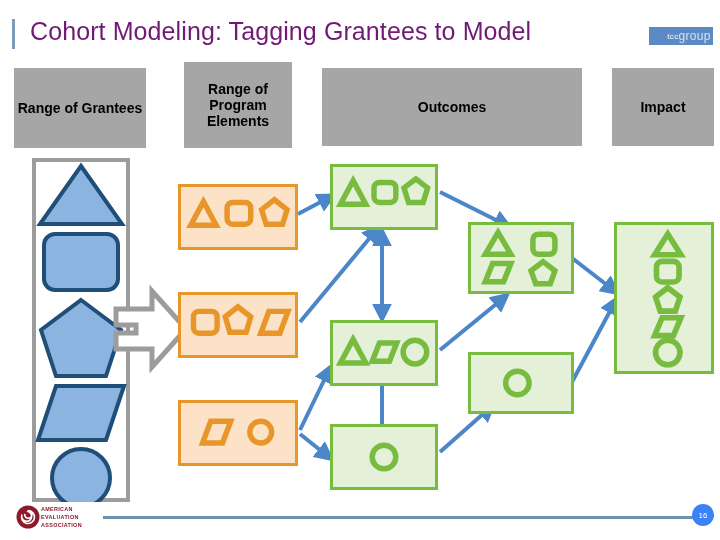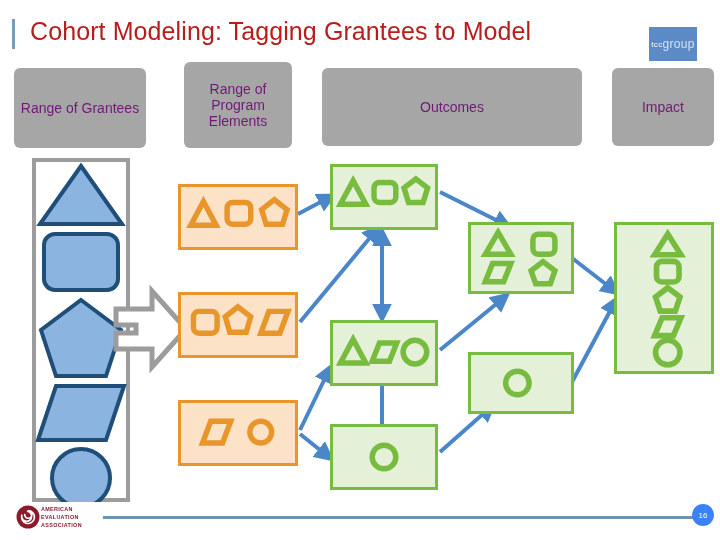--- a/index.html
+++ b/index.html
@@ -12,35 +12,35 @@
   }
   #slide{position:absolute;left:0;top:0;width:720px;height:540px;}
 
   
   .title-accent{
     position:absolute;left:12px;top:19px;width:3px;height:30px;
     background:#7B9BB8;
   }
   .slide-title{
     position:absolute;left:30px;top:17px;
-    font-size:25px;color:#b91c1c;letter-spacing:.1px;
+    font-size:25px;color:#701a75;letter-spacing:.1px;
     white-space:nowrap;font-weight:400;
   }
   .brand-logo{
-    position:absolute;left:649px;top:27px;width:48px;height:34px;
+    position:absolute;left:649px;top:27px;width:48px;height:18px;
     background:#5B8AC4;
-    display:flex;align-items:center;justify-content:center;
+    display:flex;align-items:center;justify-content:center;padding-left:16px;
   }
   .brand-logo .b1{font-size:8px;color:#ffffff;letter-spacing:.3px;}
   .brand-logo .b2{font-size:12px;color:#d6e2f0;letter-spacing:.3px;margin-left:0;}
 
   
   .phase{
-    position:absolute;background:#A6A6A6;border-radius:6px;
-    color:#701a75;font-weight:normal;
+    position:absolute;background:#A6A6A6;border-radius:0;
+    color:#000000;font-weight:bold;
     display:flex;align-items:center;justify-content:center;
     text-align:center;line-height:1.15;font-size:14px;
   }
   #phase-0{left:14px;top:68px;width:132px;height:80px;}
   #phase-1{left:184px;top:62px;width:108px;height:86px;}
   #phase-2{left:322px;top:68px;width:260px;height:78px;}
   #phase-3{left:612px;top:68px;width:102px;height:78px;}
 
   
   #grantee-box{

